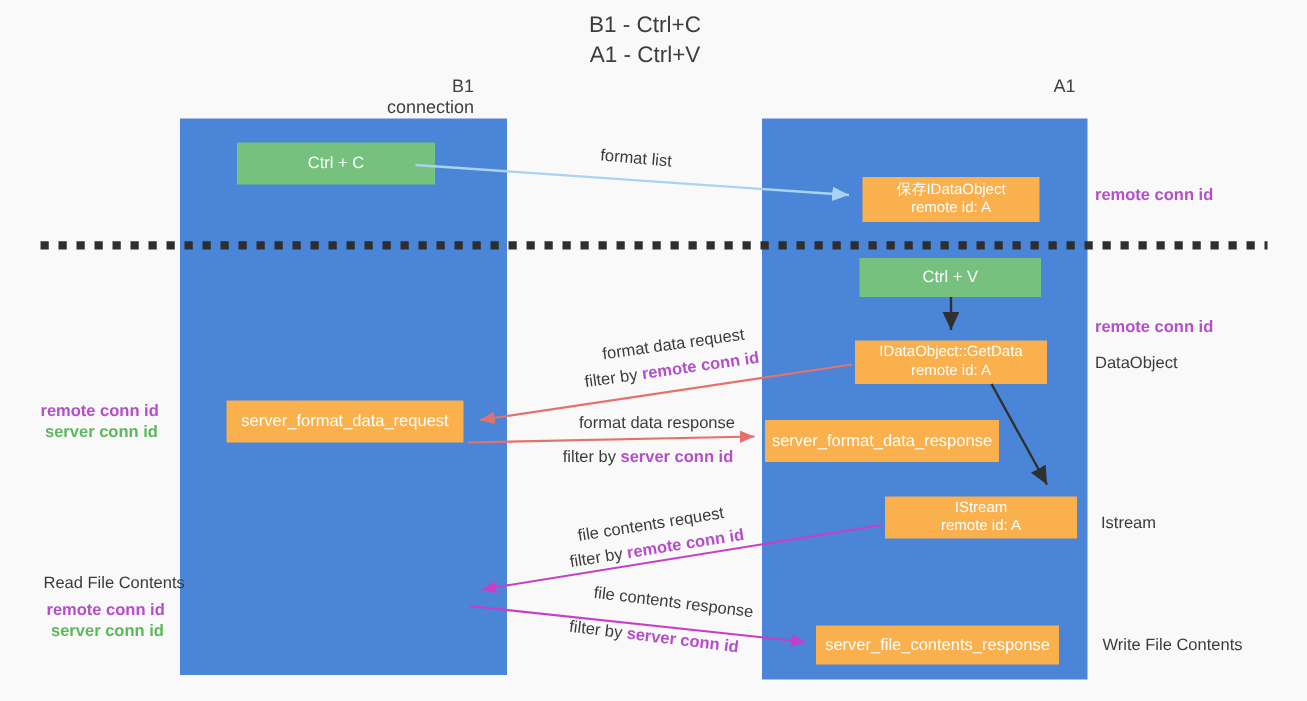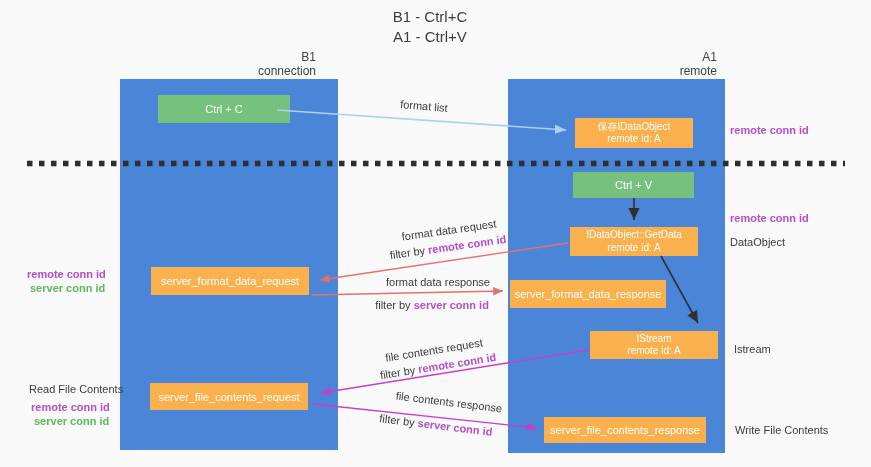--- a/index.html
+++ b/index.html
@@ -38,21 +38,20 @@
     <div>B1 - Ctrl+C</div>
     <div>A1 - Ctrl+V</div>
   </div>
 
   <div class="lane-hdr" style="left:116px; top:50px;">
     <div>B1</div>
     <div>connection</div>
   </div>
   <div class="lane-hdr" style="left:517px; top:50px;">
     <div>A1</div>
-    <div>remote</div>
   </div>
 
   <div class="lane" style="left:120px; top:79px; width:218px; height:371px;"></div>
   <div class="lane" style="left:508px; top:79px; width:217px; height:374px;"></div>
 
   <div class="node green" style="left:158px; top:95px; width:132px; height:28px;">
     <span>Ctrl + C</span>
   </div>
 
   <div class="node orange two" style="left:575px; top:118px; width:118px; height:30px;">
@@ -75,23 +74,20 @@
 
   <div class="node orange" style="left:510px; top:280px; width:156px; height:28px;">
     <span>server_format_data_response</span>
   </div>
 
   <div class="node orange two" style="left:590px; top:331px; width:128px; height:28px;">
     <span>IStream</span>
     <span>remote id: A</span>
   </div>
 
-  <div class="node orange" style="left:150px; top:383px; width:158px; height:27px;">
-    <span>server_file_contents_request</span>
-  </div>
 
   <div class="node orange" style="left:544px; top:417px; width:162px; height:26px;">
     <span>server_file_contents_response</span>
   </div>
 
   <svg class="overlay" width="871" height="467" viewBox="0 0 871 467">
     <defs>
       <marker id="m-blue" markerWidth="9" markerHeight="8" refX="7" refY="3" orient="auto">
         <path d="M0,0 L7,3 L0,6 Z" fill="#a8d3f3"></path>
       </marker>

